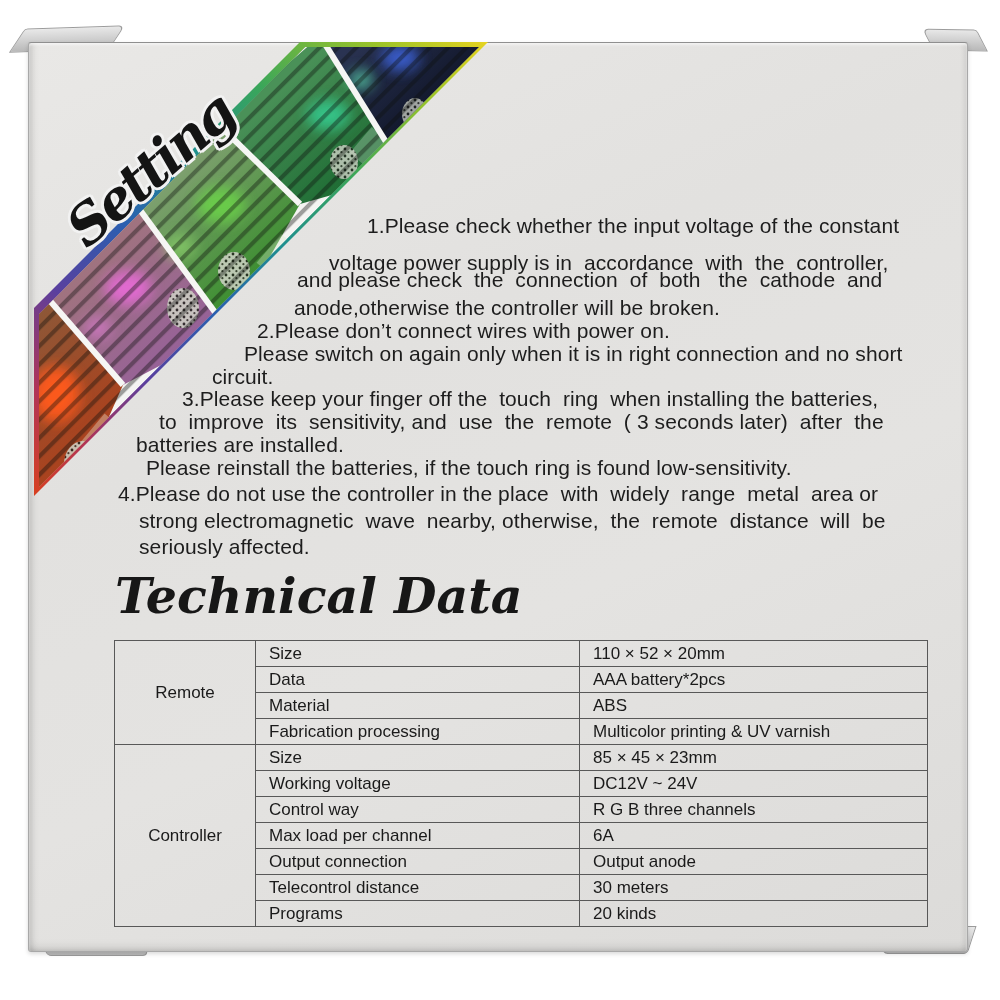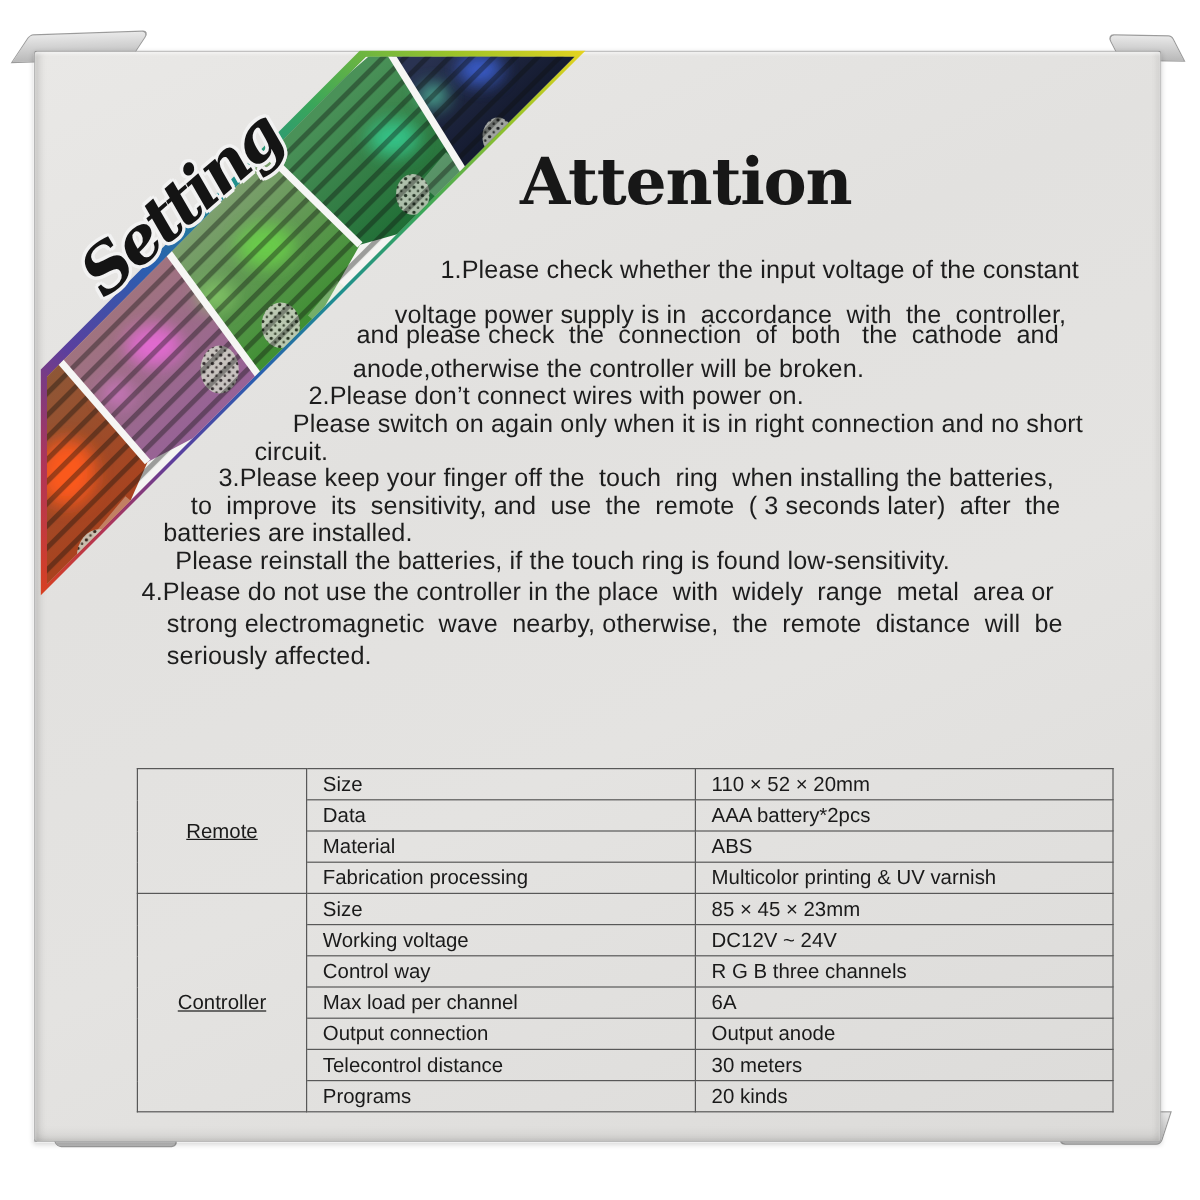--- a/index.html
+++ b/index.html
@@ -31,21 +31,21 @@
               font-family:"DejaVu Serif","Liberation Serif",serif;font-weight:900;font-size:54px;
               letter-spacing:-1px;color:#171717;}
   .tech-title{position:absolute;left:86px;top:524px;font-family:"DejaVu Serif","Liberation Serif",serif;
               font-style:italic;font-weight:900;font-size:49px;letter-spacing:0px;color:#171717;white-space:nowrap;}
 
   .al{position:absolute;font-size:21px;line-height:24px;color:#1d1d1d;white-space:pre;letter-spacing:0.1px;}
 
   table.spec{position:absolute;left:85px;top:597px;width:792px;border-collapse:collapse;
              font-size:17px;color:#1a1a1a;table-layout:fixed;}
   table.spec td{border:1px solid #585858;height:25px;padding:0 4px 0 13px;overflow:hidden;white-space:nowrap;}
-  table.spec td.grp{width:140px;text-align:center;padding:0;vertical-align:middle;font-size:17px;text-decoration:underline;}
+  table.spec td.grp{width:140px;text-align:center;padding:0;vertical-align:middle;font-size:17px;}
   table.spec td.prop{width:306px;}
   table.spec td.val{width:330px;}
 </style>
 </head>
 <body>
 
 <div class="scene">
 
   <div class="flap tl"></div>
   <div class="flap tr"></div>
@@ -136,39 +136,39 @@
 
         <line x1="10" y1="245" x2="95" y2="343" stroke="#f6f6f4" stroke-width="6"></line>
         <line x1="112" y1="168" x2="200" y2="288" stroke="#f6f6f4" stroke-width="6"></line>
         <line x1="190" y1="82" x2="272" y2="162" stroke="#f6f6f4" stroke-width="6"></line>
         <line x1="292" y1="-6" x2="378" y2="132" stroke="#f6f6f4" stroke-width="6"></line>
       </g>
     </svg>
 
     <div class="setting">Setting</div>
 
-    <div class="attn-title">Attention</div>
 
     <div>
       <div class="al" style="top:171px;left:338px">1.Please check whether the input voltage of the constant</div>
       <div class="al" style="top:208px;left:300px">voltage power supply is in  accordance  with  the  controller,</div>
       <div class="al" style="top:225px;left:268px">and please check  the  connection  of  both   the  cathode  and</div>
       <div class="al" style="top:253px;left:265px">anode,otherwise the controller will be broken.</div>
       <div class="al" style="top:276px;left:228px">2.Please don’t connect wires with power on.</div>
       <div class="al" style="top:299px;left:215px">Please switch on again only when it is in right connection and no short</div>
       <div class="al" style="top:322px;left:183px">circuit.</div>
       <div class="al" style="top:344px;left:153px">3.Please keep your finger off the  touch  ring  when installing the batteries,</div>
       <div class="al" style="top:367px;left:130px">to  improve  its  sensitivity, and  use  the  remote  ( 3 seconds later)  after  the</div>
       <div class="al" style="top:390px;left:107px">batteries are installed.</div>
       <div class="al" style="top:413px;left:117px">Please reinstall the batteries, if the touch ring is found low-sensitivity.</div>
       <div class="al" style="top:439px;left:89px">4.Please do not use the controller in the place  with  widely  range  metal  area or</div>
       <div class="al" style="top:466px;left:110px">strong electromagnetic  wave  nearby, otherwise,  the  remote  distance  will  be</div>
       <div class="al" style="top:492px;left:110px">seriously affected.</div>
     </div>
 
+    <div class="tech-title">Technical Data</div>
 
     <table class="spec">
       <tbody>
         <tr>
           <td class="grp" rowspan="4">Remote</td>
           <td class="prop">Size</td>
           <td class="val">110 × 52 × 20mm</td>
         </tr>
         <tr>
           <td class="prop">Data</td>

